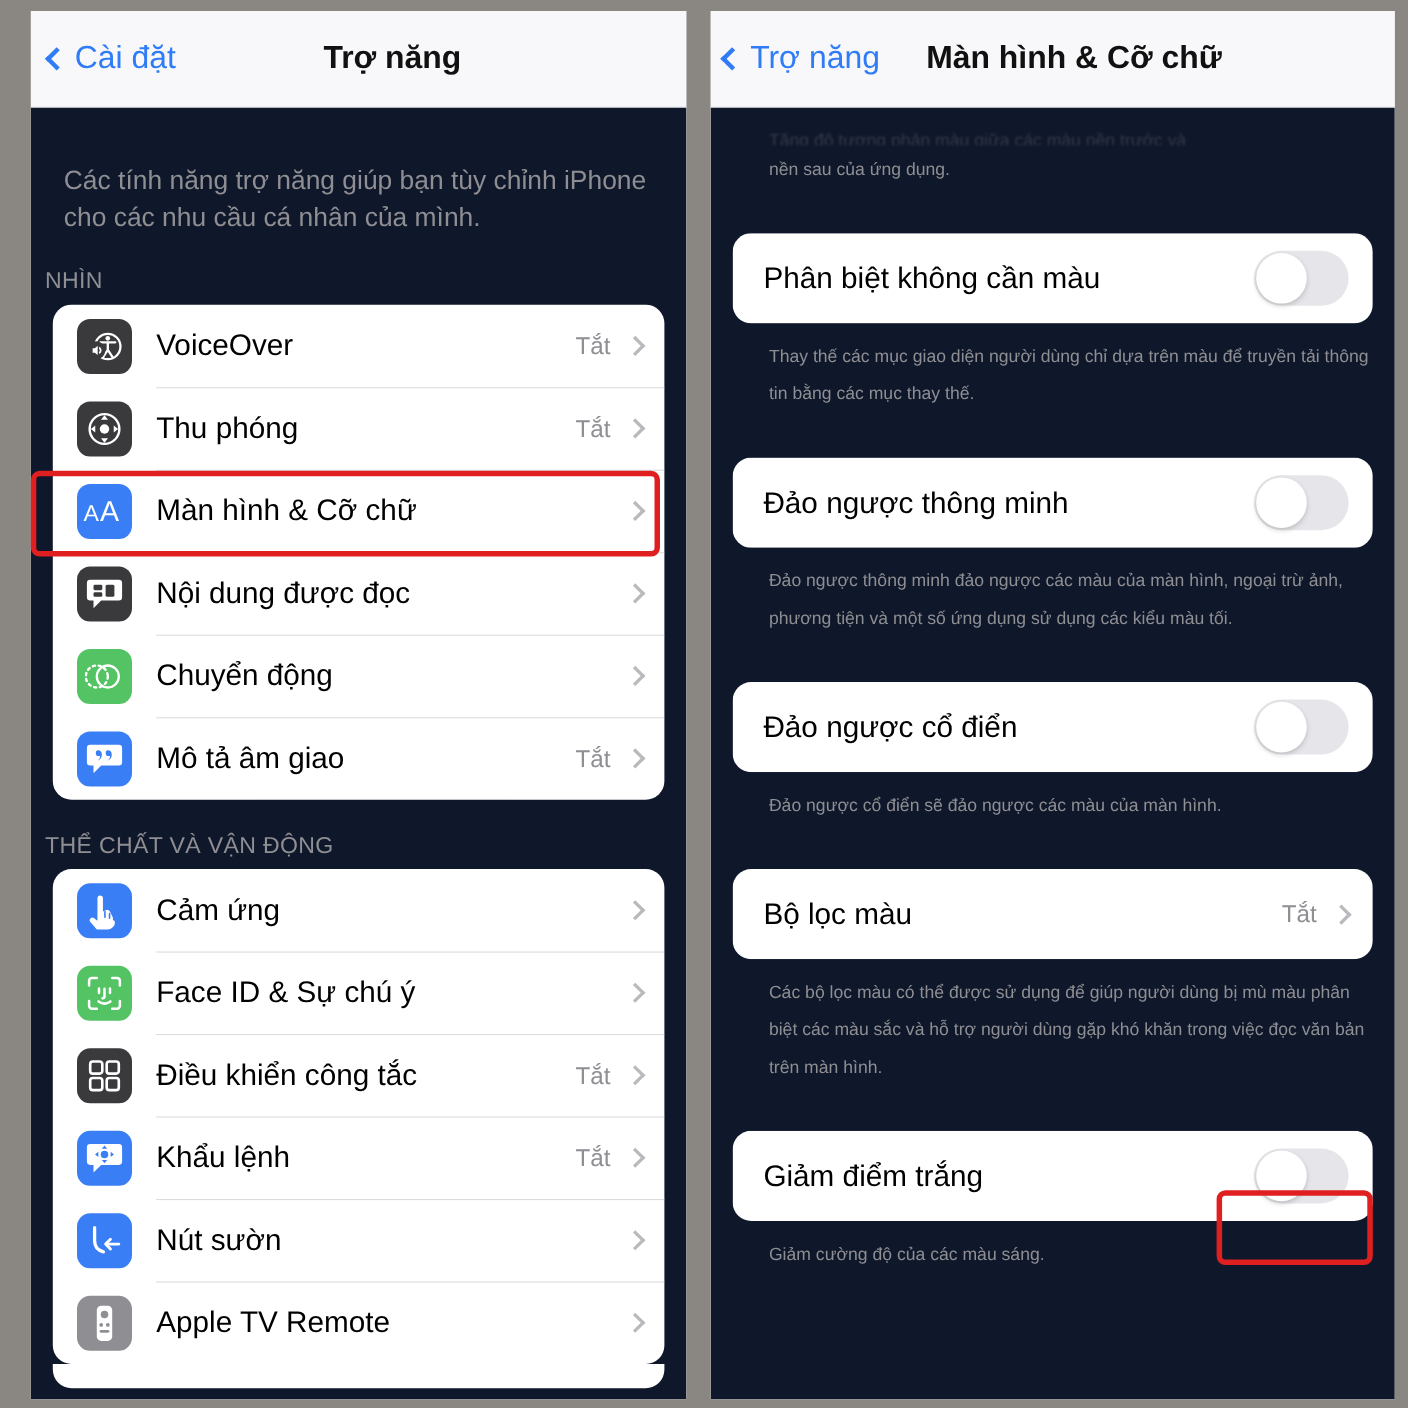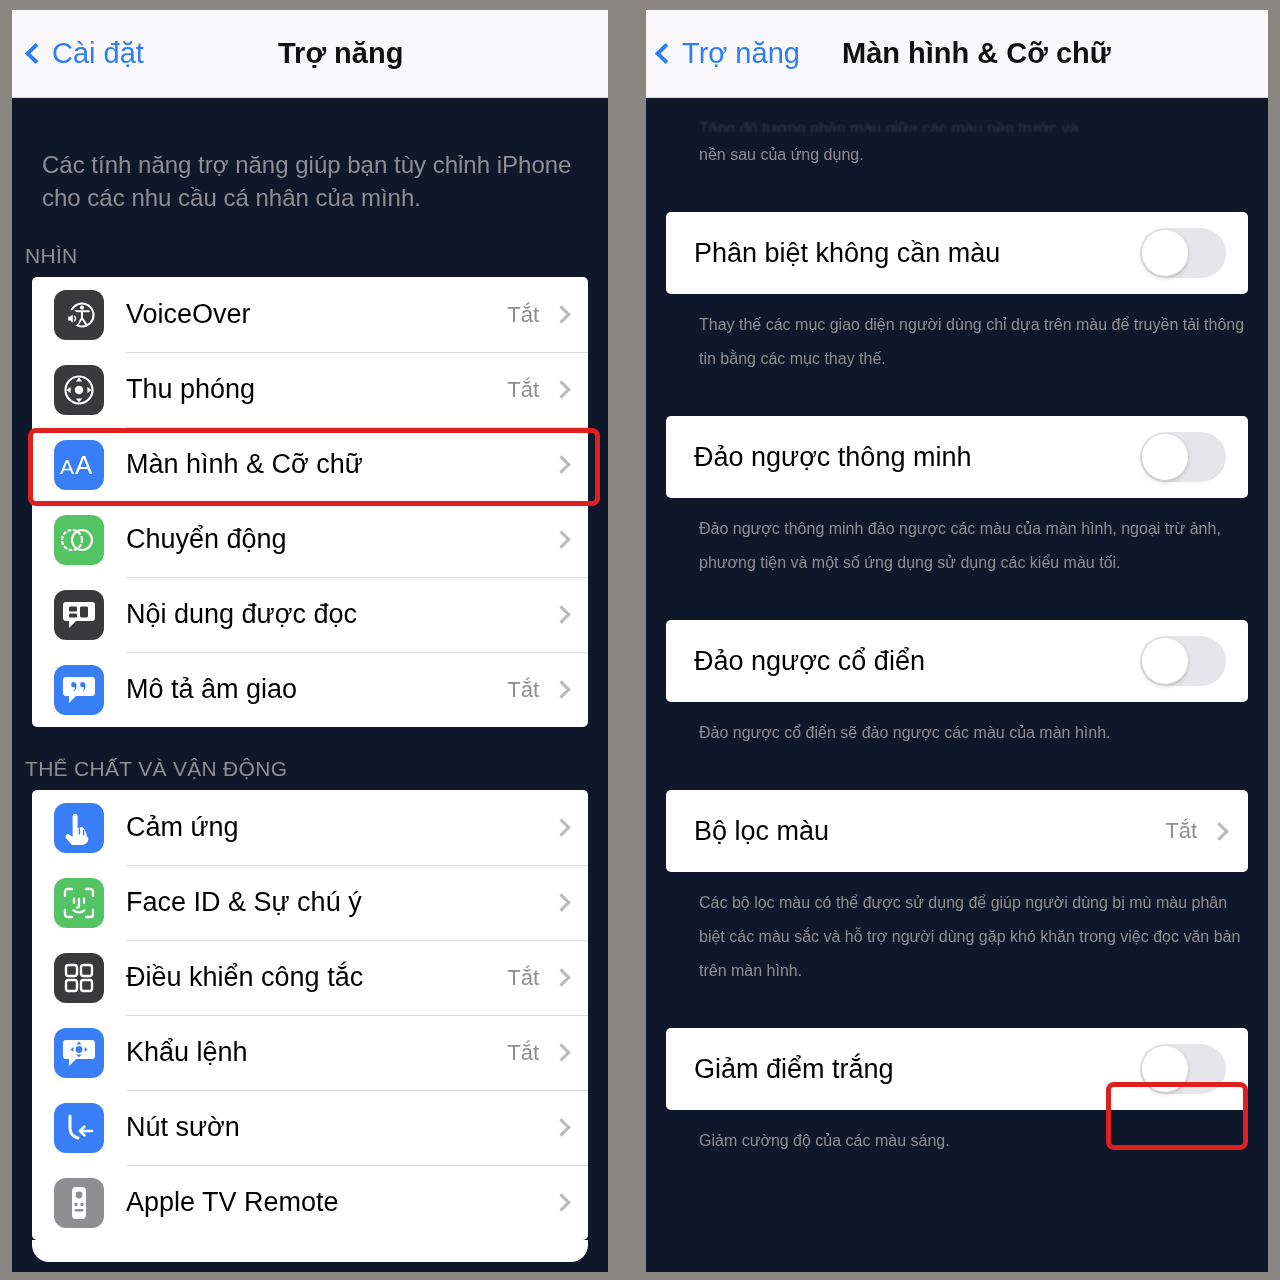--- a/index.html
+++ b/index.html
@@ -16,21 +16,21 @@
   }
 
   
   .panel {
     position: absolute;
     top: 10px;
     height: 1262px;
     background: #f1f1f5;
     overflow: hidden;
   }
-  .panel-left  { left: 12px;  width: 596px; }
+  .panel-left  { left: 28px;  width: 596px; }
   .panel-right { left: 646px; width: 622px; }
 
   
   .navbar {
     position: relative;
     height: 88px;
     background: #f8f8fa;
     border-bottom: 1px solid #d9d9de;
     display: flex;
     align-items: center;
@@ -81,21 +81,21 @@
   .group-header {
     color: #8e8e93;
     font-size: 21px;
     letter-spacing: 0.3px;
     padding: 30px 0 9px 13px;
     text-transform: uppercase;
   }
 
   .card {
     background: #ffffff;
-    border-radius: 5px;
+    border-radius: 17px;
     margin: 0 20px;
     overflow: hidden;
   }
 
   .row {
     position: relative;
     display: flex;
     align-items: center;
     height: 75px;
     padding-left: 22px;
@@ -253,41 +253,41 @@
               <text x="2" y="24" font-family="Liberation Sans, sans-serif" font-size="21" fill="#fff">A</text>
               <text x="17" y="24" font-family="Liberation Sans, sans-serif" font-size="26" fill="#fff">A</text>
             </svg>
           </div>
           <div class="row-label">Màn hình &amp; Cỡ chữ</div>
           <div class="row-value"></div>
           <span class="chev"></span>
         </div>
 
         <div class="row">
-          <div class="row-icon" style="background:#54c364">
-            <svg width="36" height="36" viewBox="0 0 36 36">
-              <circle cx="21" cy="18" r="10" fill="none" stroke="#fff" stroke-width="2.1"></circle>
-              <circle cx="11" cy="18" r="10" fill="none" stroke="#fff" stroke-width="2.2" stroke-dasharray="2 3.4" stroke-linecap="round"></circle>
-            </svg>
-          </div>
-          <div class="row-label">Chuyển động</div>
-          <div class="row-value"></div>
-          <span class="chev"></span>
-        </div>
-
-        <div class="row">
           <div class="row-icon" style="background:#3a3a3c">
             <svg width="36" height="34" viewBox="0 0 36 34">
               <path d="M5 4 h26 a3 3 0 0 1 3 3 v13 a3 3 0 0 1 -3 3 h-16 l-7 7 v-7 h-3 a3 3 0 0 1 -3 -3 v-13 a3 3 0 0 1 3 -3 z" fill="#fff"></path>
               <rect x="8" y="8.5" width="8" height="5" rx="1.2" fill="#3a3a3c"></rect>
               <rect x="8" y="15.5" width="8" height="4" rx="1.2" fill="#3a3a3c"></rect>
               <rect x="19" y="8.5" width="8" height="11" rx="1.4" fill="#3a3a3c"></rect>
             </svg>
           </div>
           <div class="row-label">Nội dung được đọc</div>
+          <div class="row-value"></div>
+          <span class="chev"></span>
+        </div>
+
+        <div class="row">
+          <div class="row-icon" style="background:#54c364">
+            <svg width="36" height="36" viewBox="0 0 36 36">
+              <circle cx="21" cy="18" r="10" fill="none" stroke="#fff" stroke-width="2.1"></circle>
+              <circle cx="11" cy="18" r="10" fill="none" stroke="#fff" stroke-width="2.2" stroke-dasharray="2 3.4" stroke-linecap="round"></circle>
+            </svg>
+          </div>
+          <div class="row-label">Chuyển động</div>
           <div class="row-value"></div>
           <span class="chev"></span>
         </div>
 
         <div class="row">
           <div class="row-icon" style="background:#3a7ef5">
             <svg width="36" height="34" viewBox="0 0 36 34">
               <path d="M5 4 h26 a3 3 0 0 1 3 3 v13 a3 3 0 0 1 -3 3 h-16 l-7 7 v-7 h-3 a3 3 0 0 1 -3 -3 v-13 a3 3 0 0 1 3 -3 z" fill="#fff"></path>
               <path d="M12 9 q3.6 0 3.6 4.2 q0 3.6 -3.6 5.4 q2.4 -2.6 2.1 -4.4 h-2.1 q-1.9 0 -1.9 -2.6 q0 -2.6 1.9 -2.6 z" fill="#3a7ef5"></path>
               <path d="M21 9 q3.6 0 3.6 4.2 q0 3.6 -3.6 5.4 q2.4 -2.6 2.1 -4.4 h-2.1 q-1.9 0 -1.9 -2.6 q0 -2.6 1.9 -2.6 z" fill="#3a7ef5"></path>

